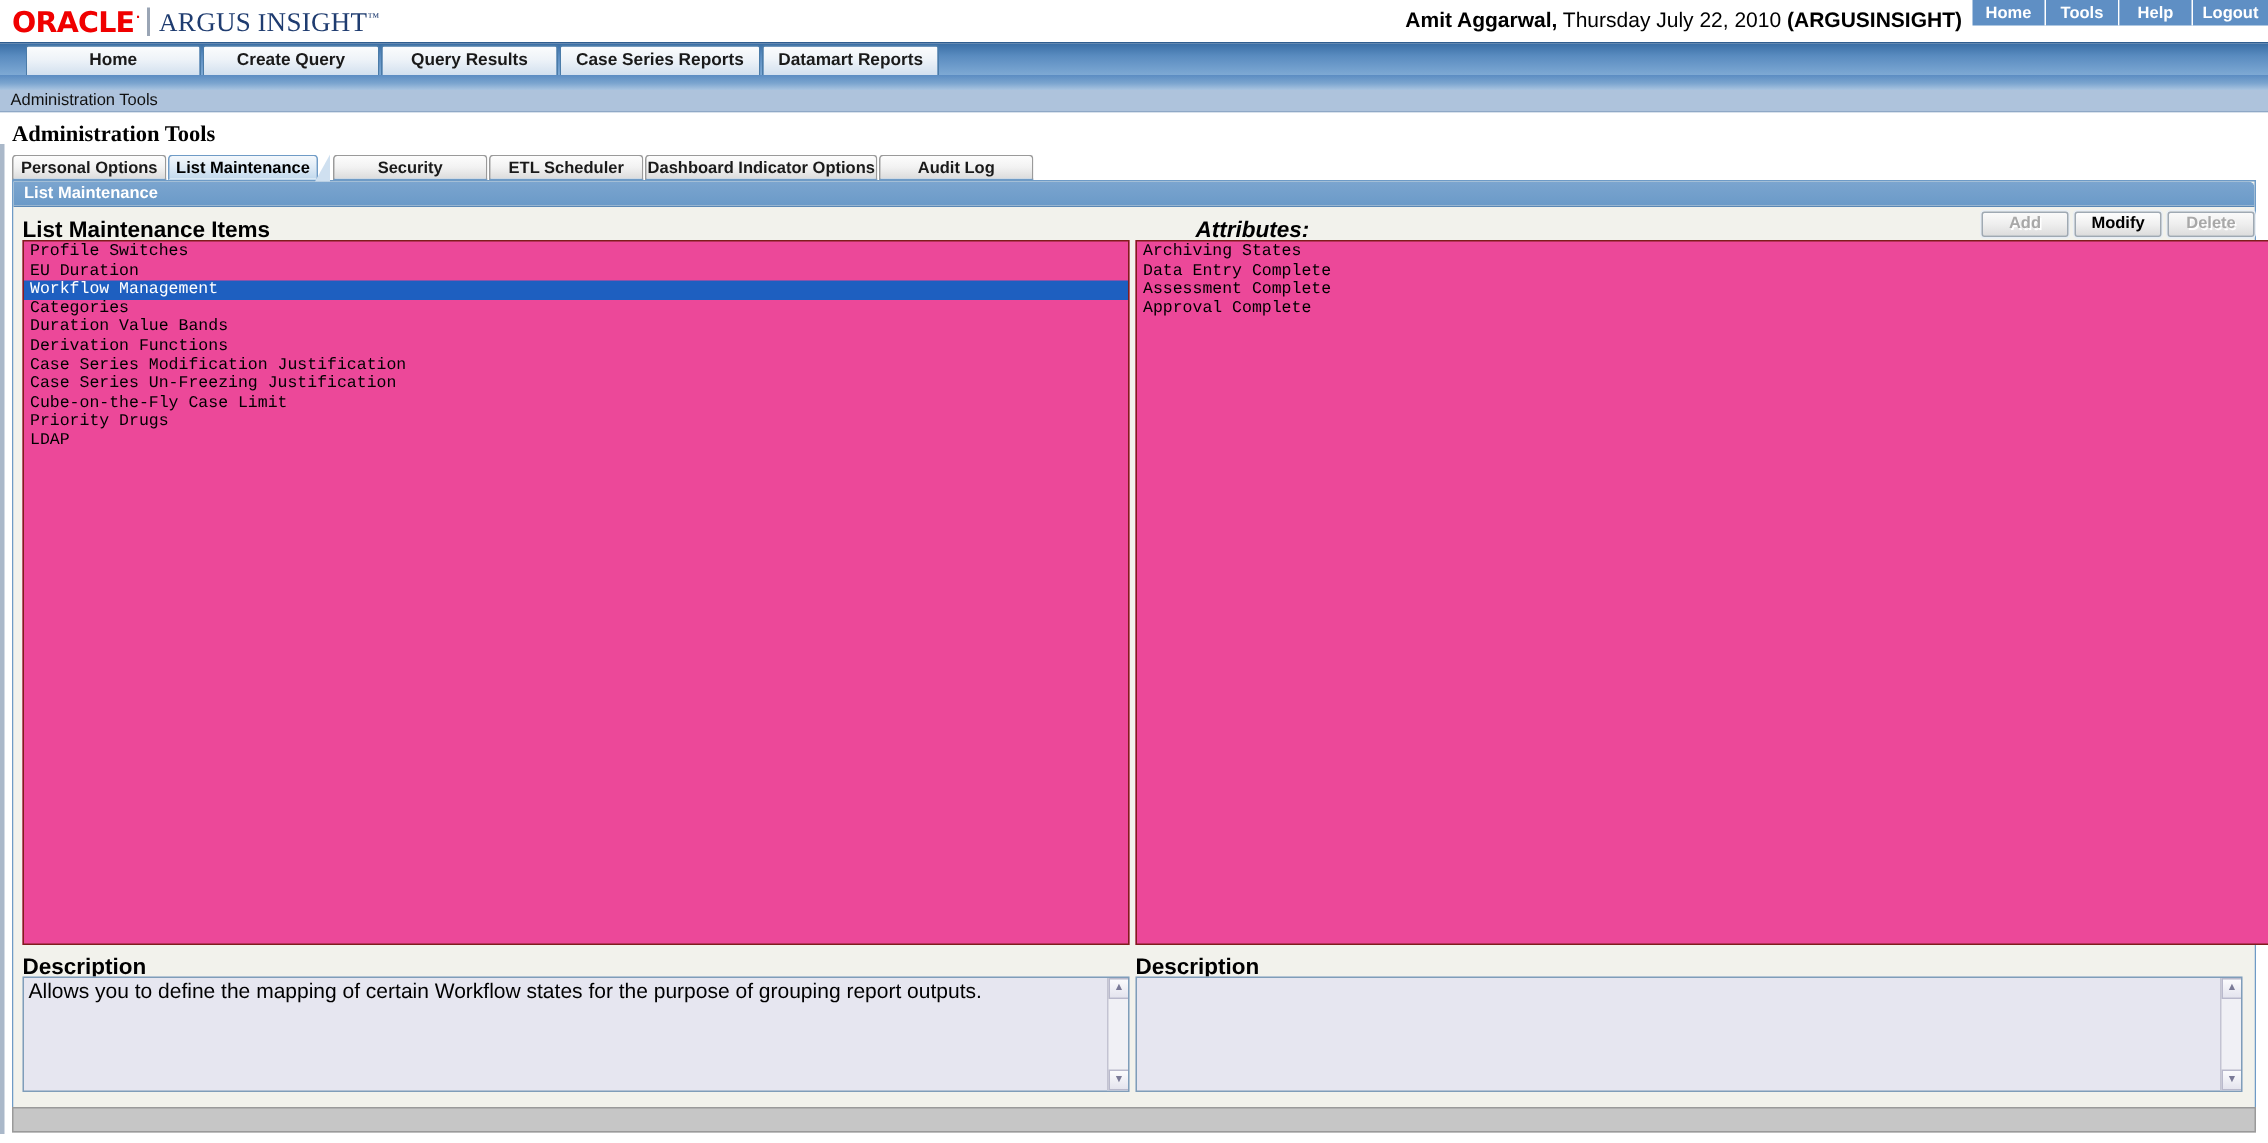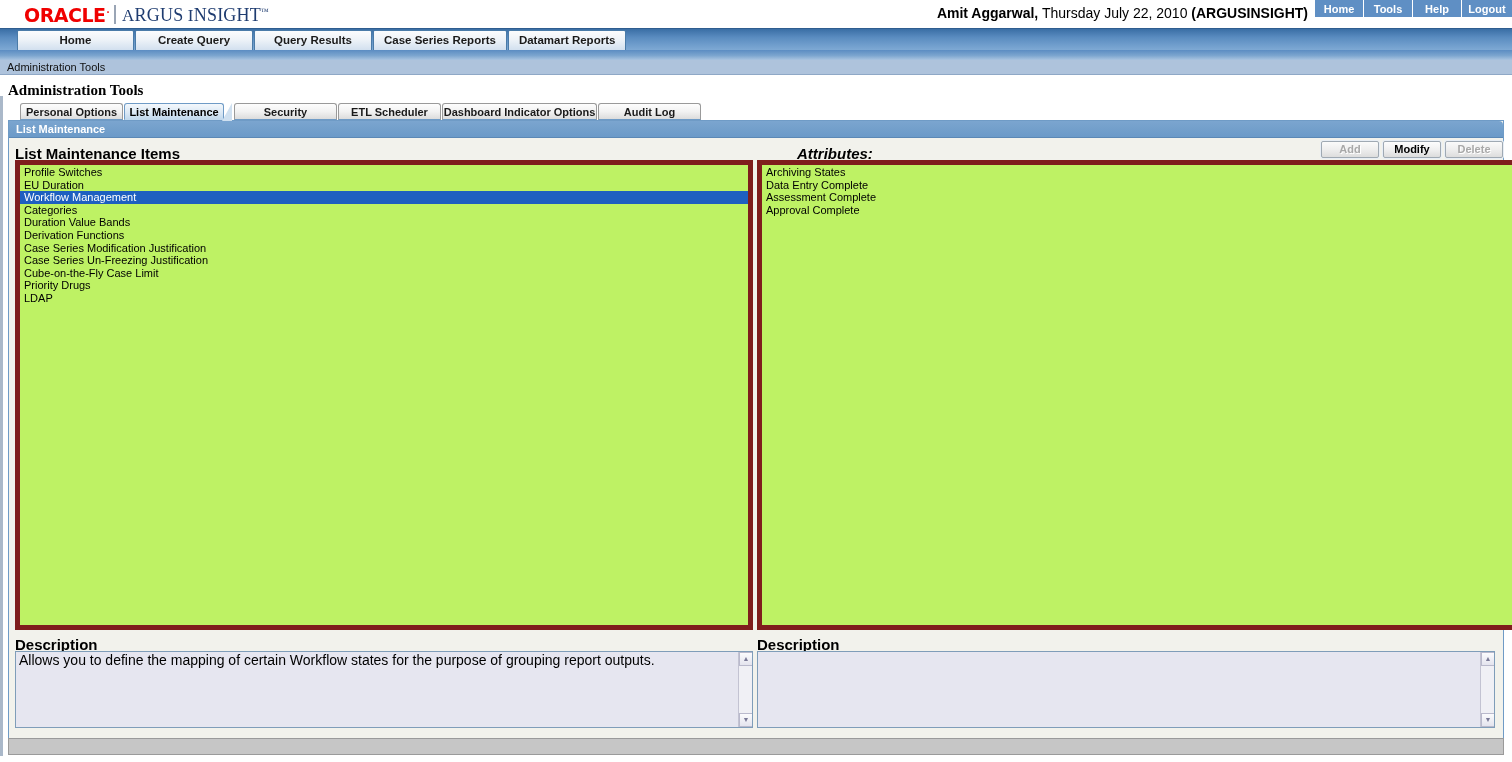--- a/index.html
+++ b/index.html
@@ -13,21 +13,20 @@
     font-size: 11px;
     color: #000;
   }
 
   
   .brandbar {
     position: relative;
     height: 28px;
     background: #ffffff;
     border-bottom: 0;
-    margin-left: 16px;
   }
   .oracle-logo {
     position: absolute;
     left: 8px; top: 2px;
     display: flex; align-items: center;
   }
   .oracle-word {
     font-family: "DejaVu Sans", sans-serif;
     font-weight: bold;
     font-size: 19px;
@@ -141,21 +140,21 @@
     font-size: 15px;
     font-weight: bold;
     color: #000;
     background: #fff;
   }
 
   
   .subtabs {
     position: relative;
     height: 18px;
-    padding-left: 20px;
+    padding-left: 8px;
     display: flex;
     align-items: flex-end;
     background: #fff;
   }
   .subtab {
     height: 17px;
     line-height: 16px;
     background: linear-gradient(to bottom, #fdfdfd 0%, #f2f2f2 50%, #dcdcdc 100%);
     border: 1px solid #9a9a9a;
     border-bottom: 1px solid #6f9bc6;
@@ -215,23 +214,24 @@
 
   .section-label {
     font-size: 15px;
     font-weight: bold;
     color: #000;
     position: absolute;
   }
 
   .listbox {
     position: absolute;
-    background: #bef264;
-    border: 5px solid #7f1d1d;
+    background: #ec4899;
+    border: 1px solid #7f1d1d;
     overflow: hidden;
+    font-family: Liberation Mono, monospace;
   }
   .listbox-inner { padding: 1px 0 0 0; }
   .listitem {
     font-size: 11px;
     line-height: 12.6px;
     padding: 0 0 0 4px;
     color: #000;
     white-space: nowrap;
     cursor: pointer;
     height: 12.6px;

